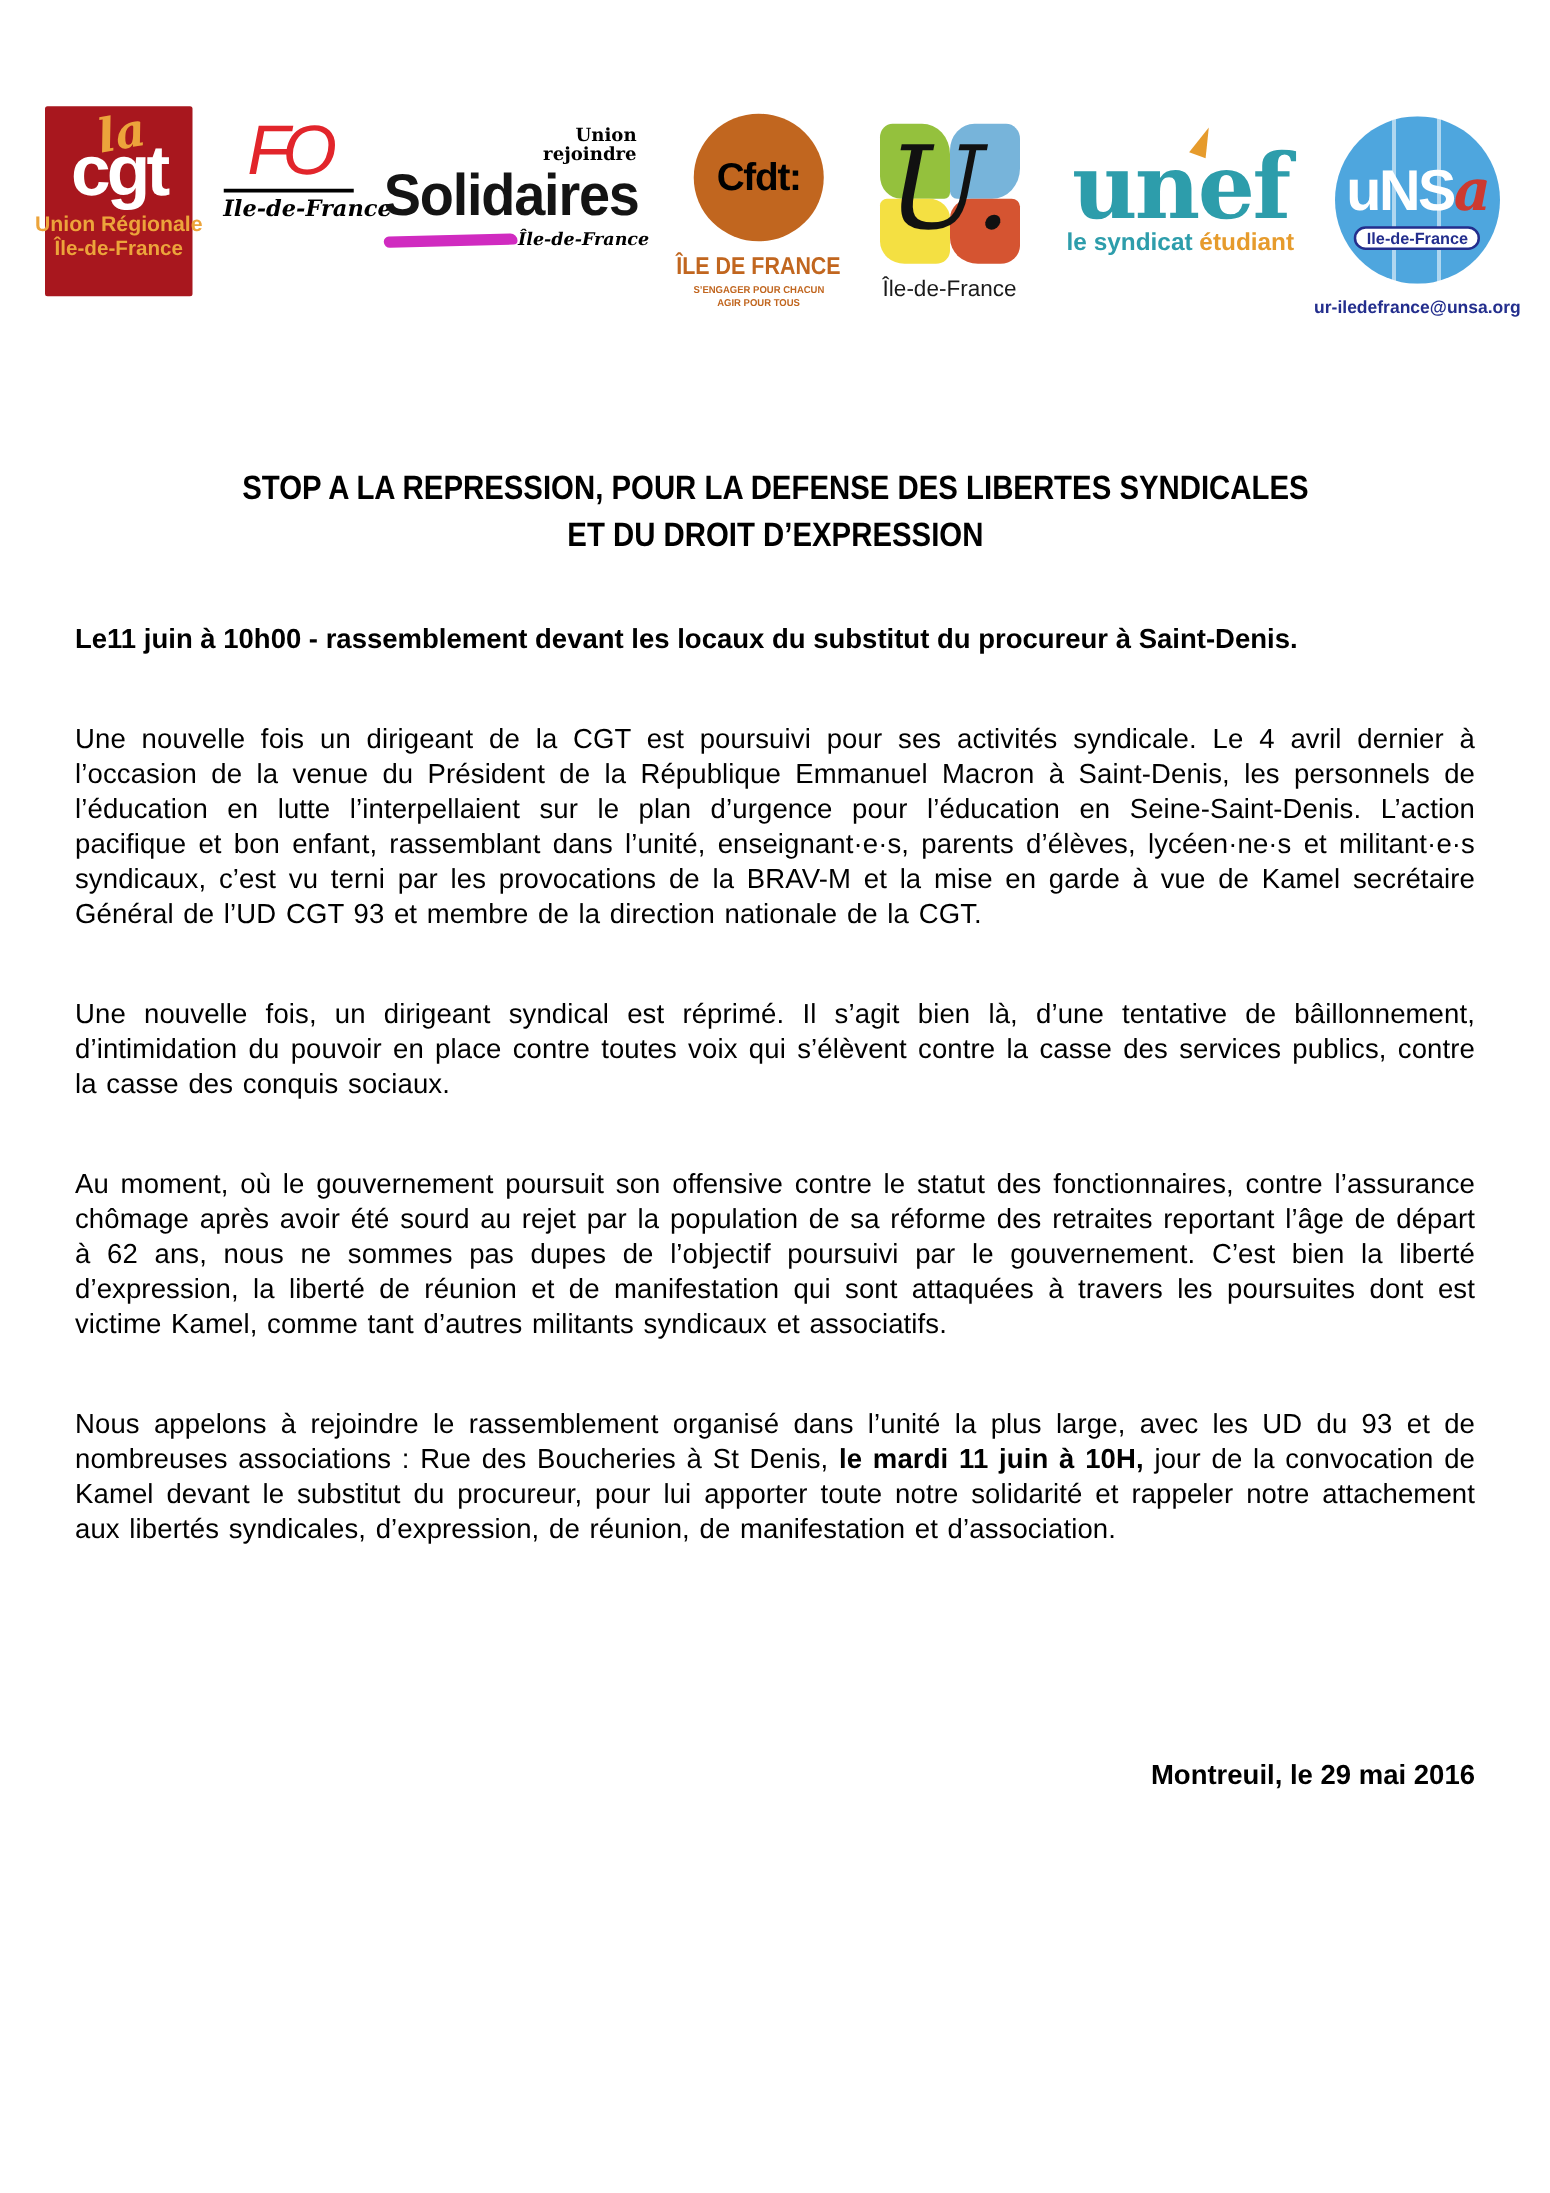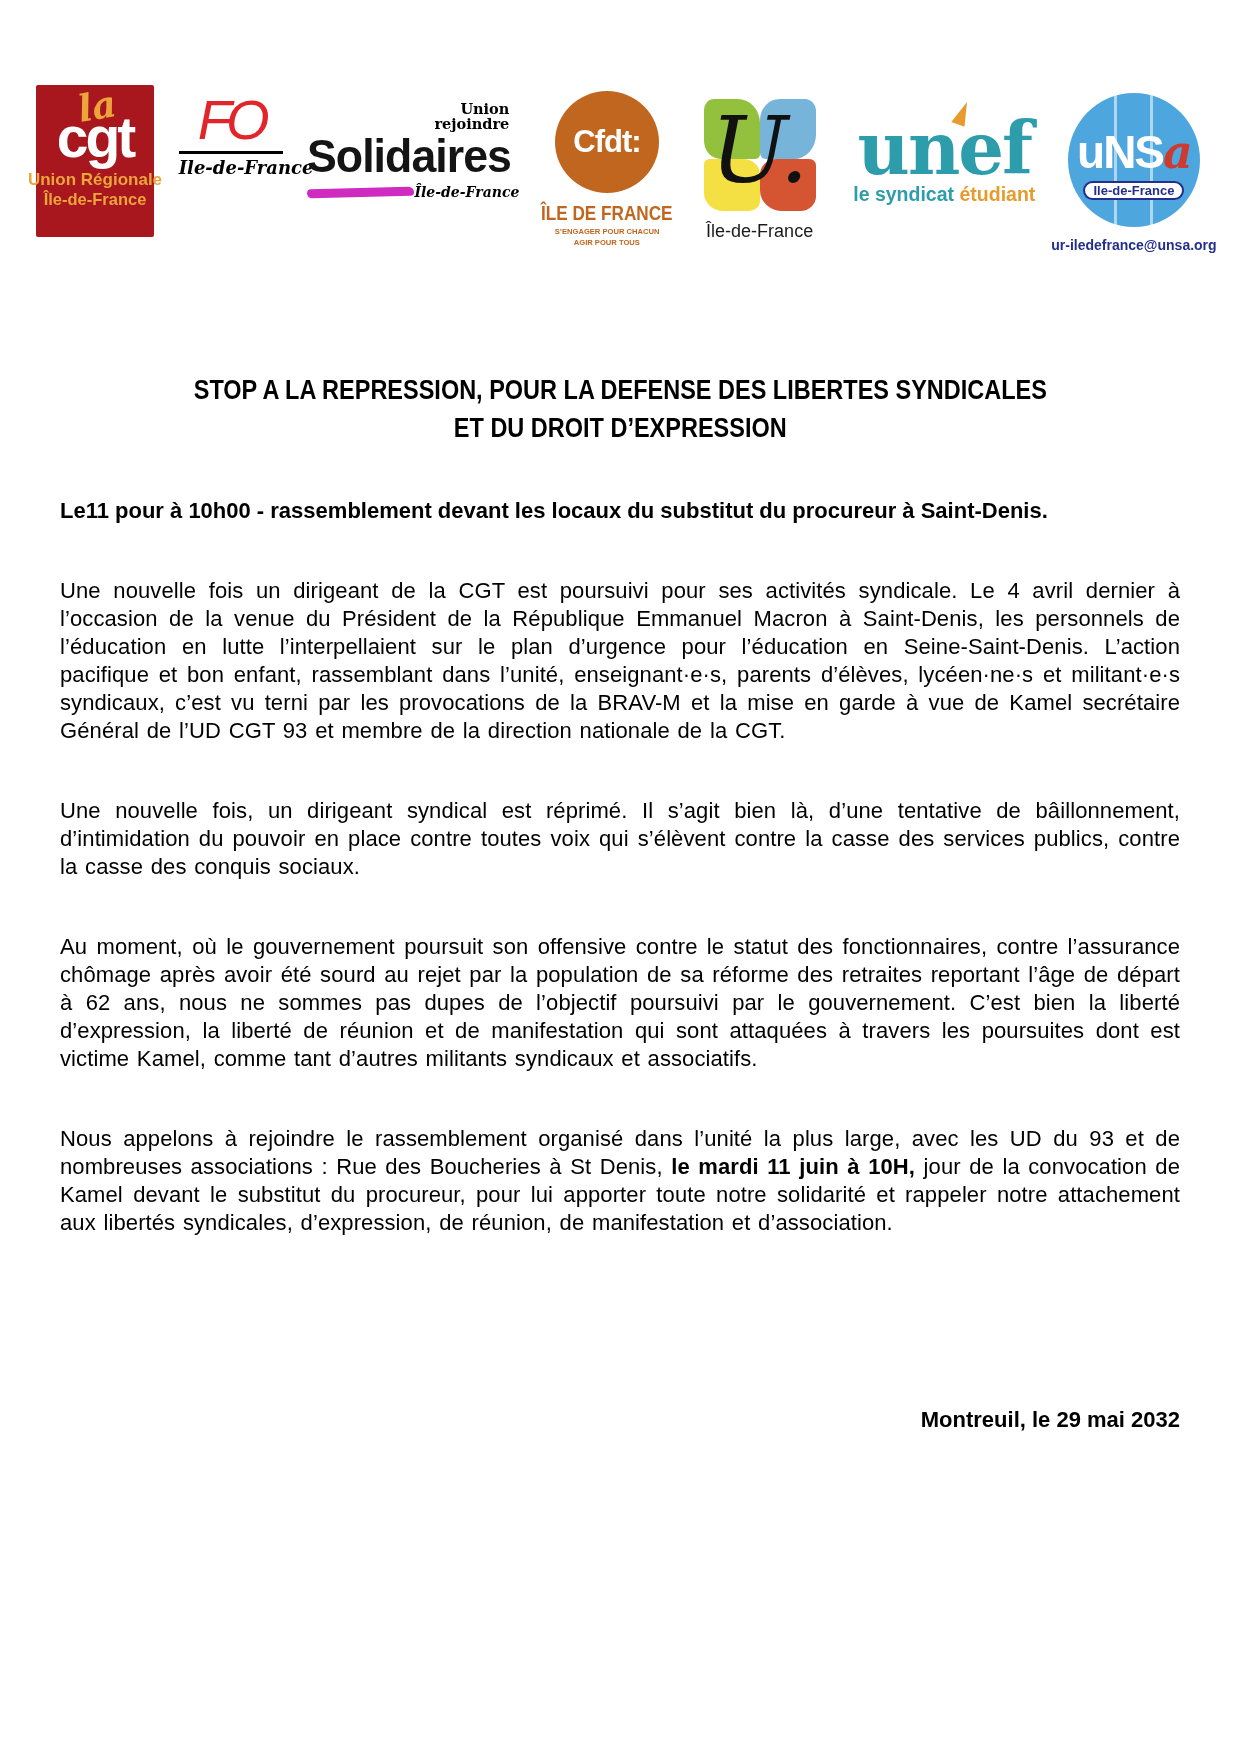--- a/index.html
+++ b/index.html
@@ -41,21 +41,21 @@
               transform:scaleX(0.95); transform-origin:left; color:var(--solidaires-ink,#141414); margin-top:1px; }
   .sol-bottom { display:flex; align-items:center; justify-content:space-between; margin-top:5px; }
   .sol-brush { display:block; width:120px; height:9px; background:var(--solidaires-magenta,#d02bc0);
                border-radius:5px 7px 4px 6px; transform:rotate(-1.5deg); }
   .sol-region { font-family:"DejaVu Serif", serif; font-style:italic; font-weight:bold; font-size:14px; white-space:nowrap; }
 
   
   .cfdt { width:126px; margin-top:6px; display:flex; flex-direction:column; align-items:center; text-align:center; }
   .cfdt-circle { width:104px; height:102px; border-radius:50%; background:var(--cfdt-orange,#c1661f);
                  display:flex; align-items:center; justify-content:center; }
-  .cfdt-acro { color:#ffffff; font-weight:bold; font-size:31px; letter-spacing:-1px; }
+  .cfdt-acro { color:#000000; font-weight:bold; font-size:31px; letter-spacing:-1px; }
   .cfdt-region { color:var(--cfdt-orange,#c1661f); font-weight:bold; font-size:19.5px; white-space:nowrap;
                  transform:scaleX(0.88); margin-top:9px; }
   .cfdt-tag { color:var(--cfdt-orange,#c1661f); font-size:8px; font-weight:bold; white-space:nowrap;
               transform:scaleX(0.95); margin-top:2px; }
   .cfdt-tag:first-of-type { margin-top:7px; }
 
   
   .fsu { width:130px; margin-top:14px; display:flex; flex-direction:column; align-items:center; }
   .fsu-sq { width:112px; height:112px; position:relative; display:grid;
             grid-template-columns:1fr 1fr; grid-template-rows:54% 46%; }
@@ -178,28 +178,28 @@
 
   </header>
 
   <main class="content">
 
     <section class="title-block">
       <span class="title-line">STOP A LA REPRESSION, POUR LA DEFENSE DES LIBERTES SYNDICALES</span><br>
       <span class="title-line">ET DU DROIT D’EXPRESSION</span>
     </section>
 
-    <p class="subtitle">Le11 pour à 10h00 - rassemblement devant les locaux du substitut du procureur à Saint-Denis.</p>
+    <p class="subtitle">Le11 juin à 10h00 - rassemblement devant les locaux du substitut du procureur à Saint-Denis.</p>
 
     <p class="para">Une nouvelle fois un dirigeant de la CGT est poursuivi pour ses activités syndicale. Le 4 avril dernier à l’occasion de la venue du Président de la République Emmanuel Macron à Saint-Denis, les personnels de l’éducation en lutte l’interpellaient sur le plan d’urgence pour l’éducation en Seine-Saint-Denis. L’action pacifique et bon enfant, rassemblant dans l’unité, enseignant·e·s, parents d’élèves, lycéen·ne·s et militant·e·s syndicaux, c’est vu terni par les provocations de la BRAV-M et la mise en garde à vue de Kamel secrétaire Général de l’UD CGT 93 et membre de la direction nationale de la CGT.</p>
 
     <p class="para">Une nouvelle fois, un dirigeant syndical est réprimé. Il s’agit bien là, d’une tentative de bâillonnement, d’intimidation du pouvoir en place contre toutes voix qui s’élèvent contre la casse des services publics, contre la casse des conquis sociaux.</p>
 
     <p class="para">Au moment, où le gouvernement poursuit son offensive contre le statut des fonctionnaires, contre l’assurance chômage après avoir été sourd au rejet par la population de sa réforme des retraites reportant l’âge de départ à 62 ans, nous ne sommes pas dupes de l’objectif poursuivi par le gouvernement. C’est bien la liberté d’expression, la liberté de réunion et de manifestation qui sont attaquées à travers les poursuites dont est victime Kamel, comme tant d’autres militants syndicaux et associatifs.</p>
 
 
     <p class="para"><span>Nous appelons à rejoindre le rassemblement organisé dans l’unité la plus large, avec les UD du 93 et de nombreuses associations : Rue des Boucheries à St Denis, </span><strong>le mardi 11 juin à 10H,</strong><span> jour de la convocation de Kamel devant le substitut du procureur, pour lui apporter toute notre solidarité et rappeler notre attachement aux libertés syndicales, d’expression, de réunion, de manifestation et d’association.</span></p>
 
-    <p class="signoff">Montreuil, le 29 mai 2032</p>
+    <p class="signoff">Montreuil, le 29 mai 2016</p>
 
   </main>
 
 </div>
 
 </body></html>

